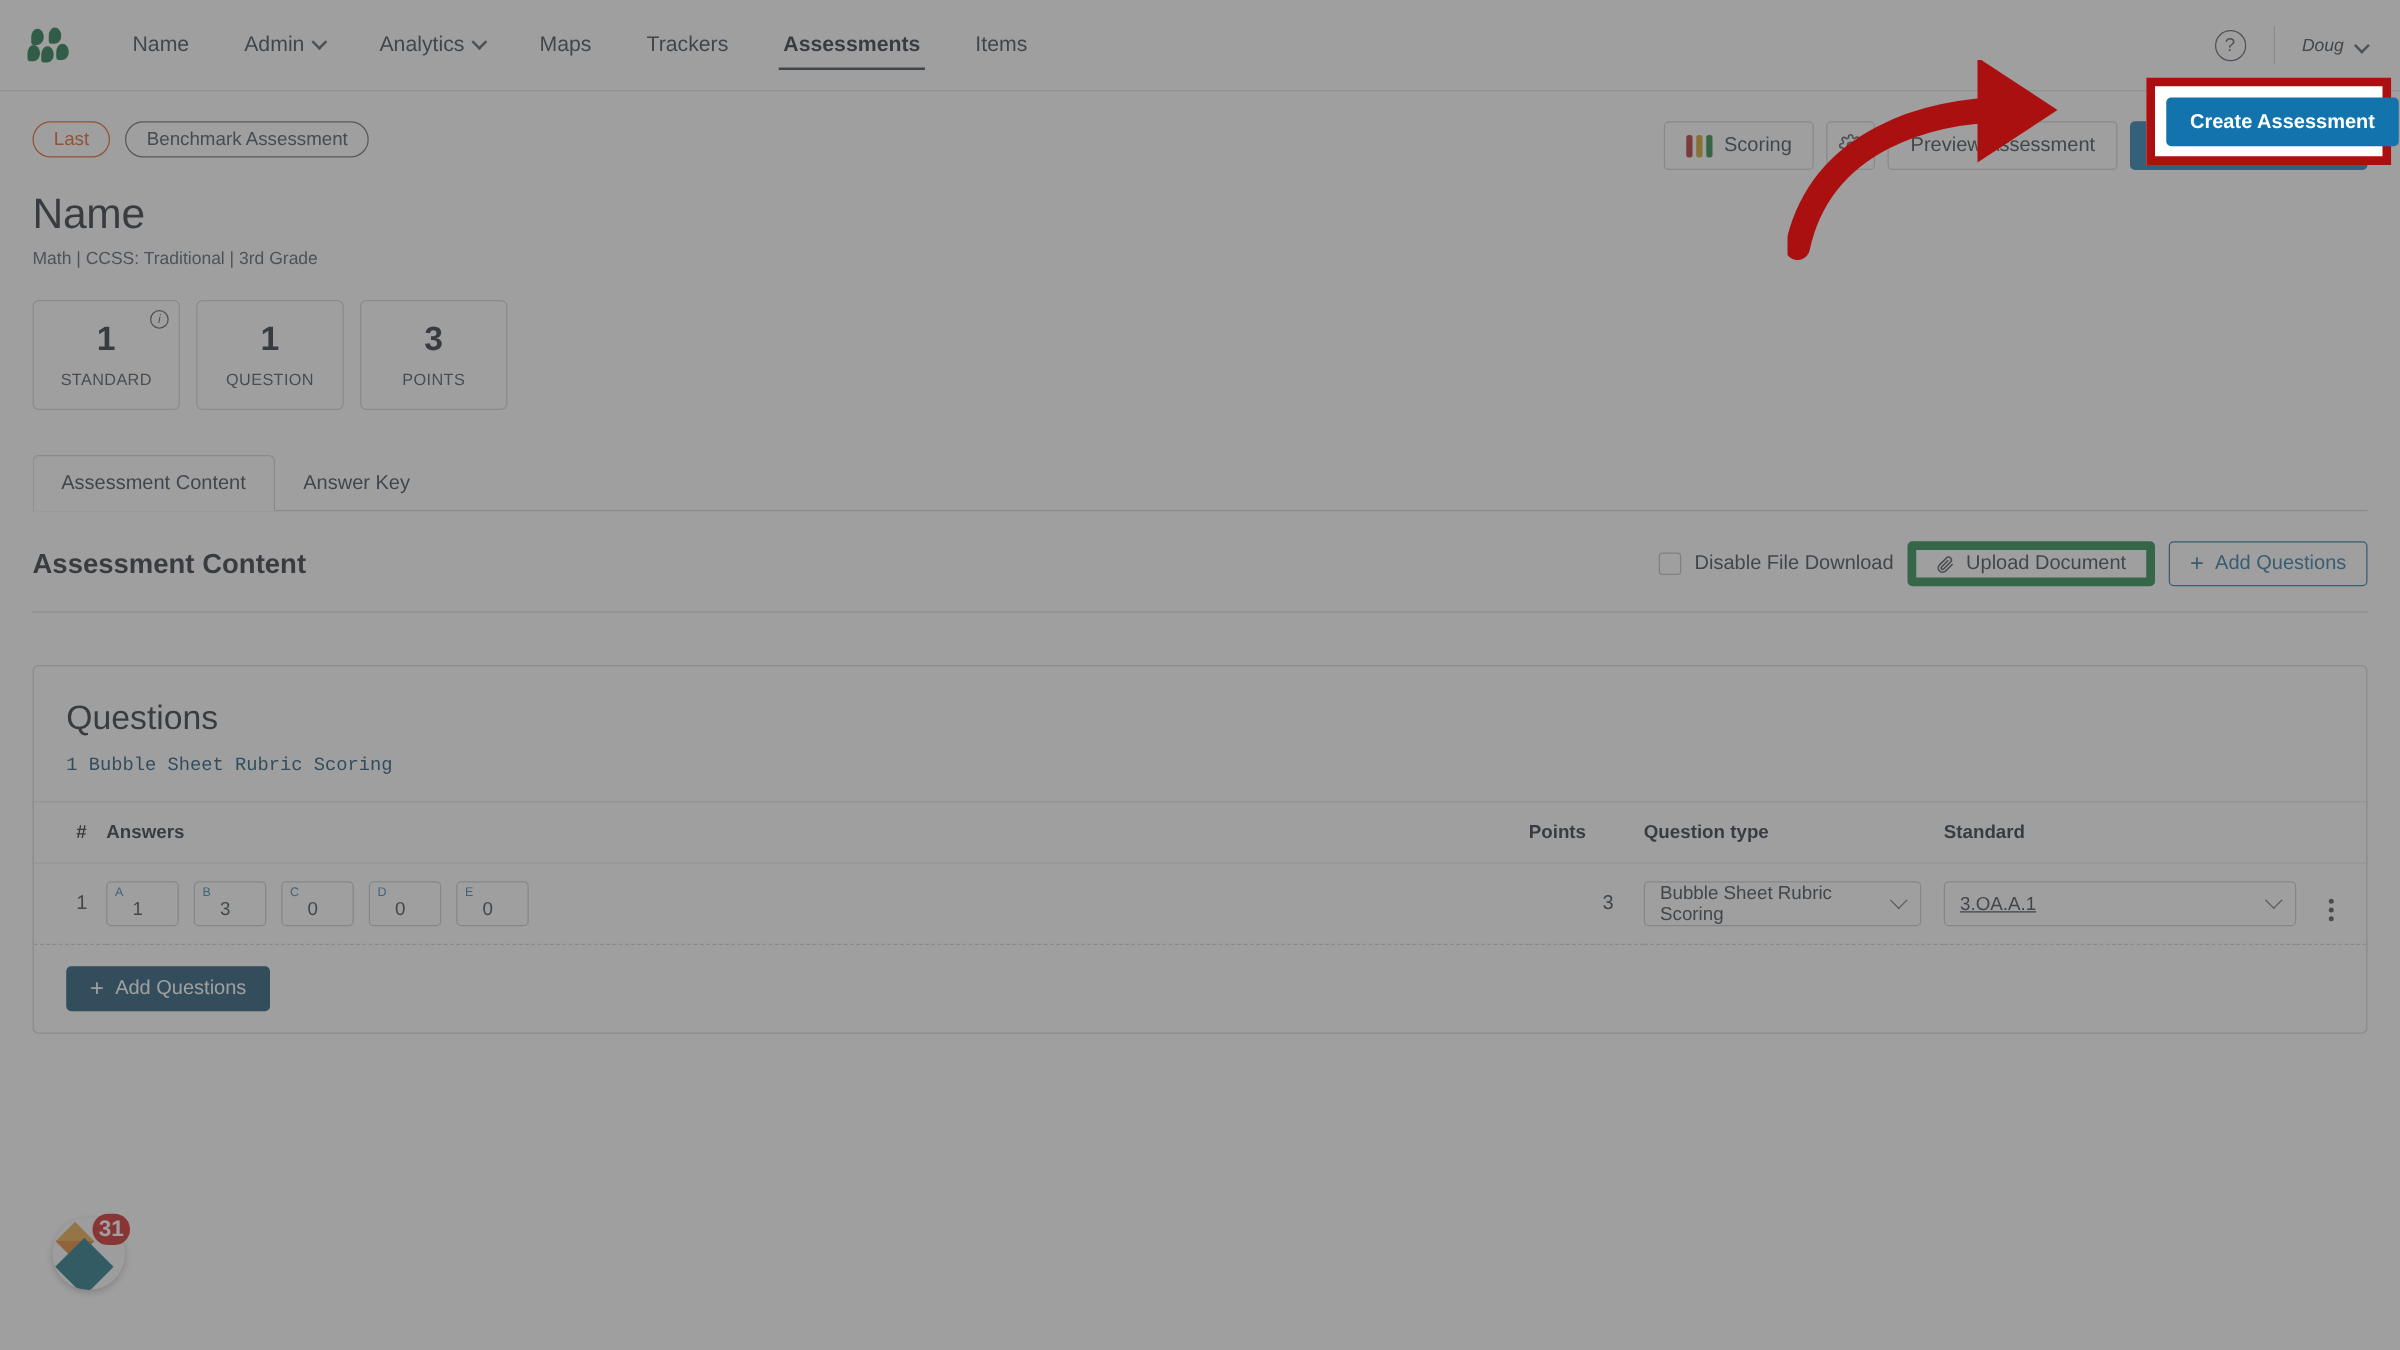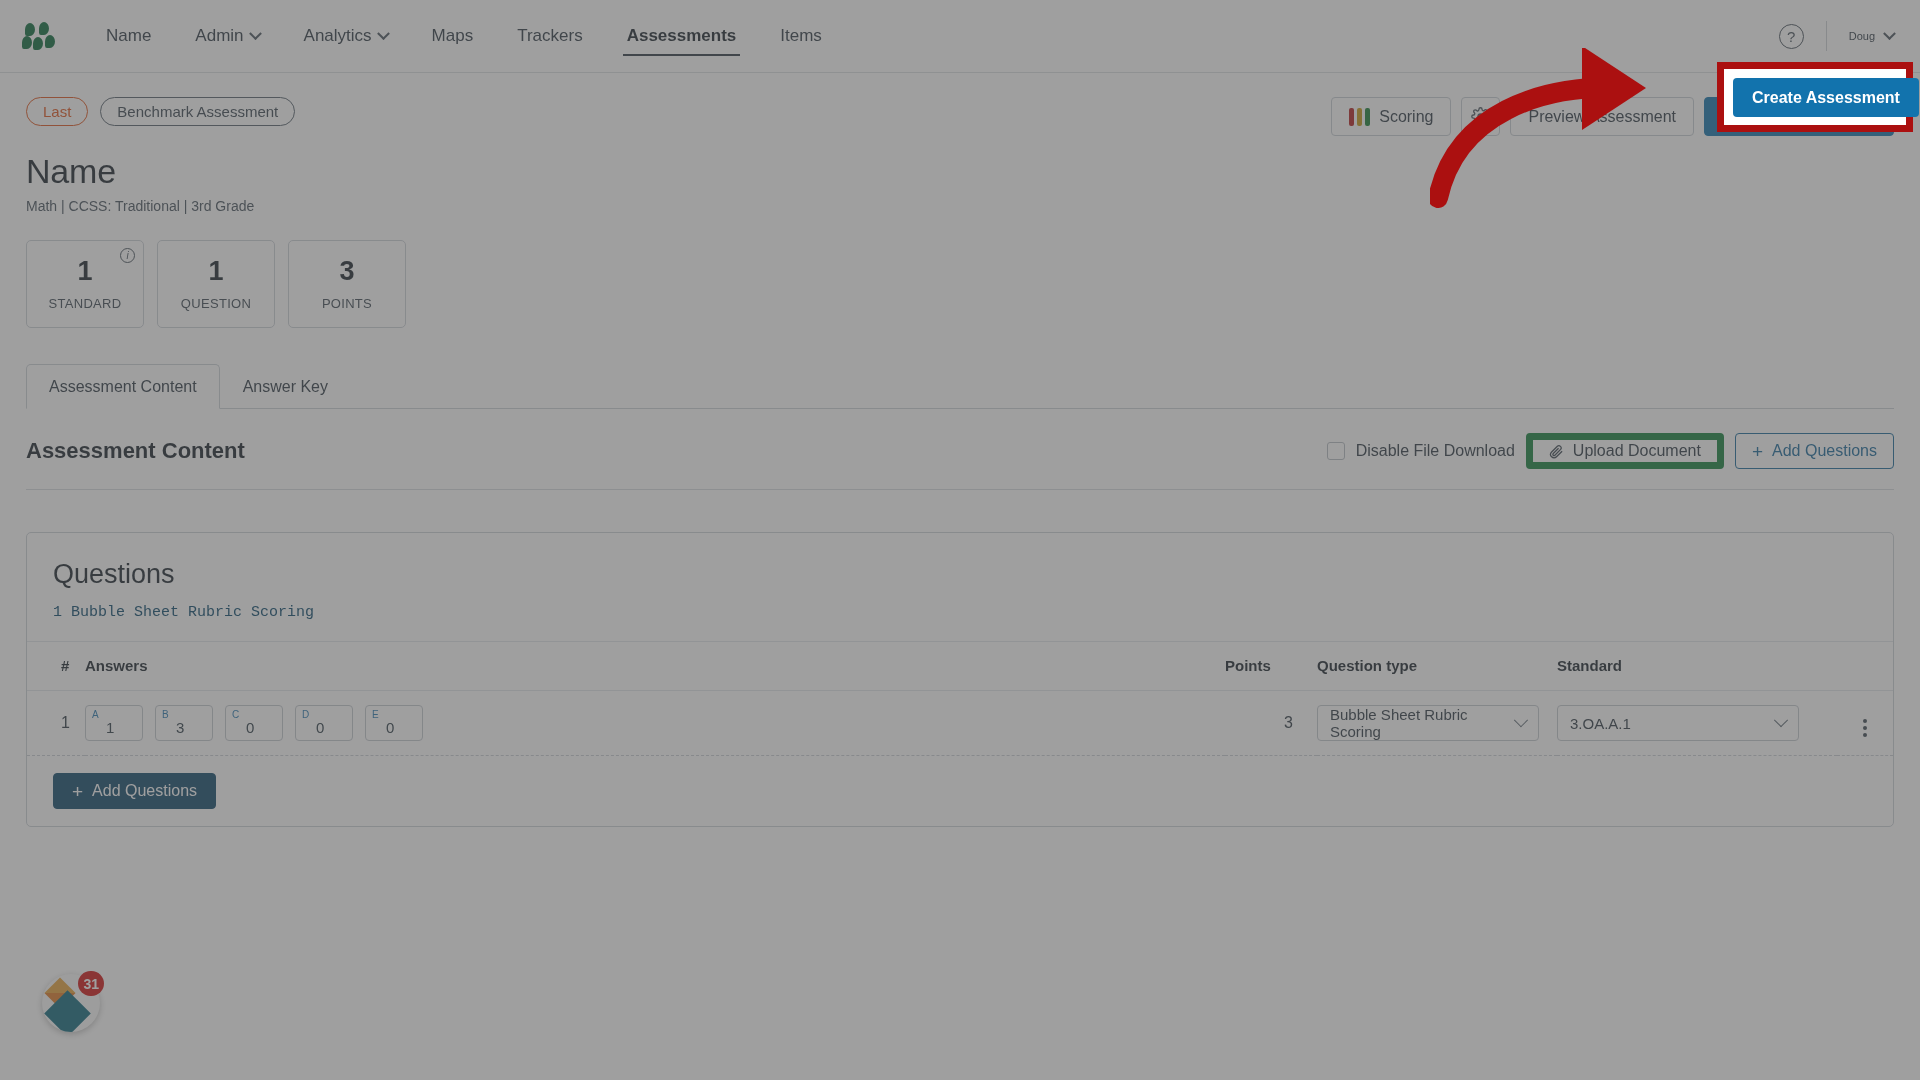--- a/index.html
+++ b/index.html
@@ -44,21 +44,21 @@
   .caret { display: inline-block; width: 9px; height: 9px;
            border-right: 2px solid #4a555f; border-bottom: 2px solid #4a555f;
            transform: rotate(45deg) translate(-2px,-2px); }
   .nav-right { margin-left: auto; display: flex; align-items: center; gap: 0; }
   .help-circle {
     width: 25px; height: 25px; border: 1.6px solid #4a555f; border-radius: 50%;
     display: flex; align-items: center; justify-content: center;
     font-size: 15px; color: #4a555f; margin-right: 22px; cursor: pointer;
   }
   .nav-divider { width: 1px; height: 30px; background: #ccd1d6; margin-right: 22px; }
-  .user-menu { display: flex; align-items: center; gap: 10px; font-size: 11px; color: #2f3b46; cursor: pointer; }
+  .user-menu { display: flex; align-items: flex-end; gap: 10px; font-size: 14px; color: #2f3b46; cursor: pointer; font-style: italic; }
 
   
   .page { padding: 0 26px; position: relative; }
 
   .toprow { display: flex; align-items: flex-start; padding-top: 24px; }
   .pills { display: flex; gap: 12px; align-items: center; }
   .pill {
     border-radius: 16px; padding: 5px 16px 6px; font-size: 15px; line-height: 1;
     display: inline-flex; align-items: center; height: 29px;
   }
@@ -143,21 +143,21 @@
 
   .select {
     border: 1px solid #c3c9cf; border-radius: 4px; height: 36px; background: #fff;
     display: flex; align-items: center; padding: 0 12px; font-size: 15px; color: #2f3b46;
     cursor: pointer;
   }
   .select .cv { margin-left: auto; width: 10px; height: 10px;
     border-right: 1.6px solid #5e6a74; border-bottom: 1.6px solid #5e6a74;
     transform: rotate(45deg) translate(-2px,-2px); }
   .sel-type { width: 222px; }
-  .sel-std  { width: 242px; }
+  .sel-std  { width: 282px; text-decoration: underline; }
   .kebab { display: inline-flex; flex-direction: column; gap: 3px; cursor: pointer; }
   .kebab b { width: 4px; height: 4px; border-radius: 50%; background: #3c4853; display: block; }
 
   .qcard-foot { padding: 17px 0 17px 26px; }
   .btn-dark { background: #11496b; color: #fff; border: 1px solid #11496b; height: 36px; padding: 0 18px; font-size: 16px; }
   .plus { font-size: 19px; line-height: 1; font-weight: 300; }
 
   
   .widget { position: absolute; left: 42px; bottom: 48px; width: 58px; height: 58px; }
   .widget .disc {
@@ -168,21 +168,21 @@
     position: absolute; left: 7px; top: 8px; width: 22px; height: 22px;
     background: linear-gradient(135deg,#e6a33a 0 50%, #e07b26 50% 100%);
     transform: rotate(45deg);
   }
   .widget .dbot {
     position: absolute; left: 9px; top: 23px; width: 33px; height: 33px;
     background: #11697d; transform: rotate(45deg);
   }
   .widget .badge {
     position: absolute; right: -4px; top: -3px; min-width: 25px; height: 25px; padding: 0 5px;
-    border-radius: 13px; background: #d01616; color: #fff; font-size: 14px; font-weight: bold;
+    border-radius: 13px; background: #d01616; color: #fff; font-size: 18px; font-weight: bold;
     display: flex; align-items: center; justify-content: center; z-index: 3; margin-left: 24px;
   }
 
   
   .overlay { position: absolute; inset: 0; background: rgba(80,80,80,.55); z-index: 50; }
   .spotlight {
     position: absolute; z-index: 60; background: #fff;
     border: 7px solid #ab1010;
     left: 1717px; top: 62px; width: 196px; height: 70px;
   }

